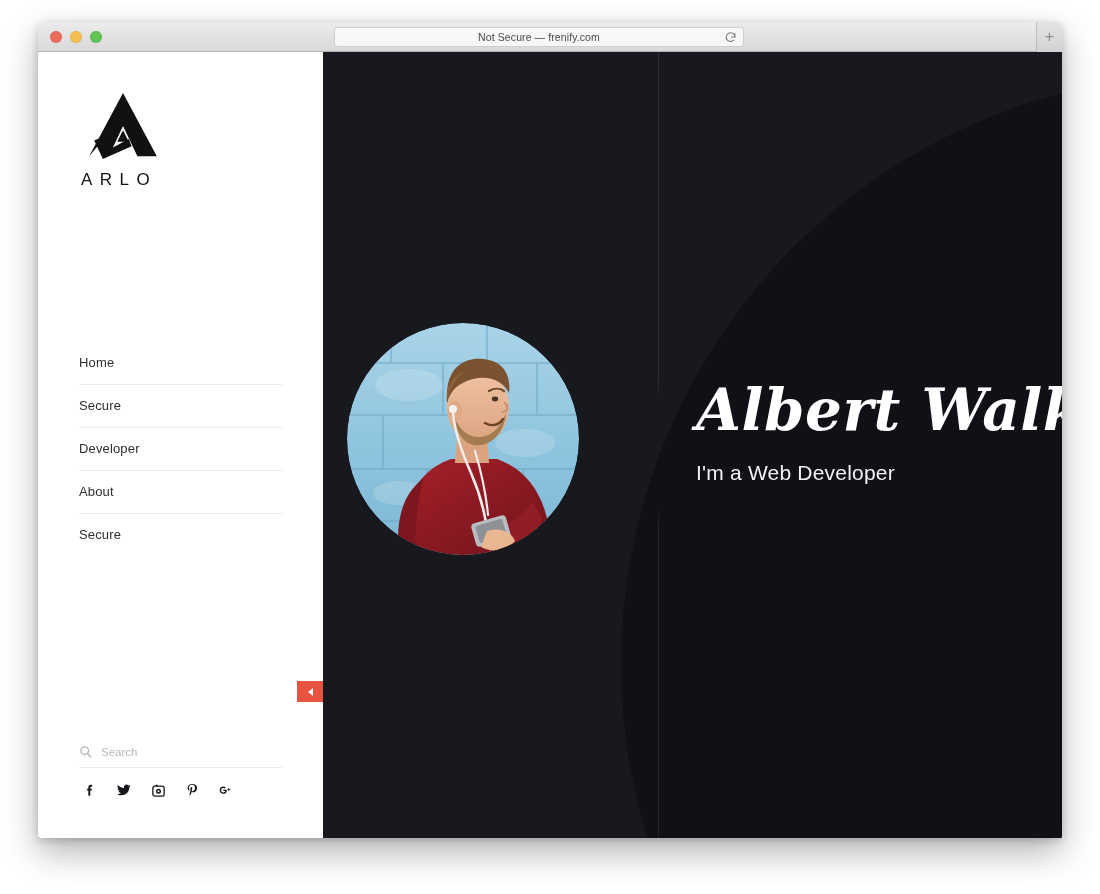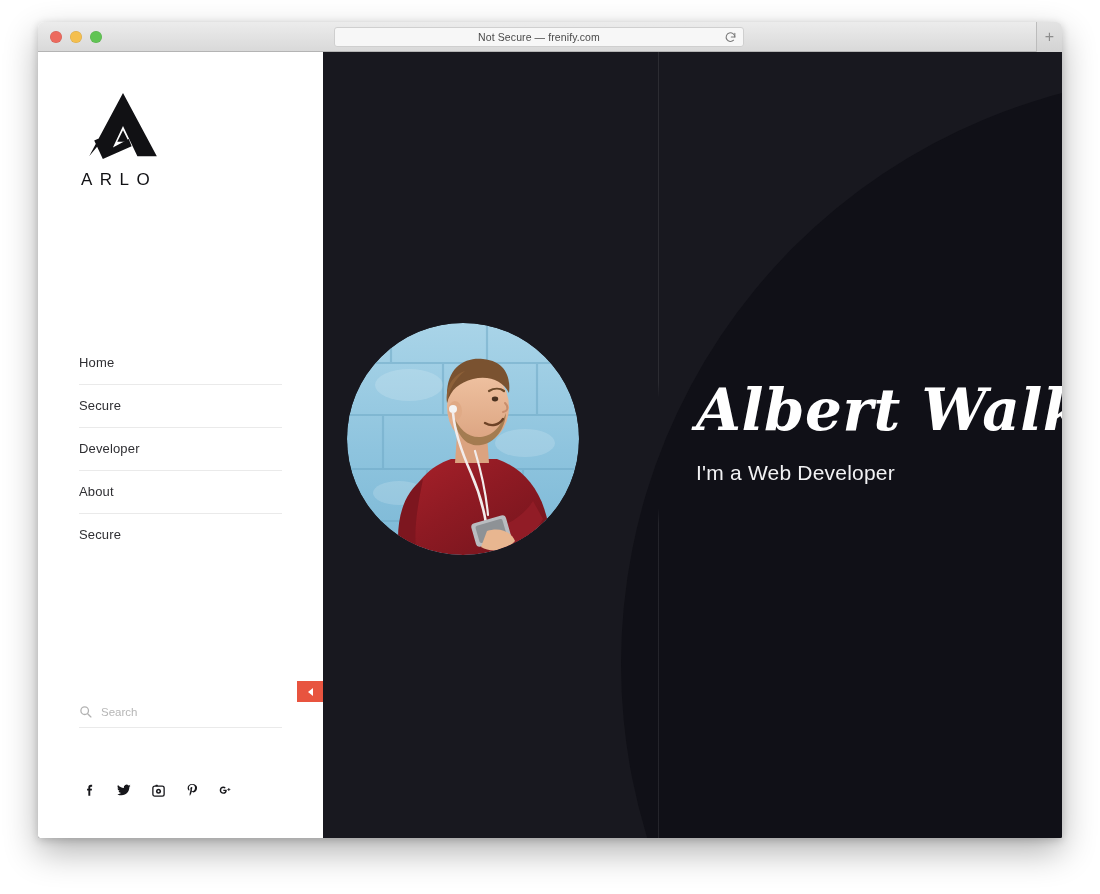--- a/index.html
+++ b/index.html
@@ -112,21 +112,21 @@
     font-size:13px;
     color:#2f2f33;
     letter-spacing:.15px;
     border-bottom:1px solid #eaeaea;
     cursor:pointer;
   }
   .nav-item.last{ border-bottom:none; }
 
   .search-row{
     position:absolute;
-    left:41px; top:653px;
+    left:41px; top:693px;
     width:203px;
     display:flex; align-items:center;
     gap:9px;
     padding-bottom:9px;
     border-bottom:1px solid #eaeaea;
   }
   .search-icon{ width:13px; height:13px; color:#b2b2b2; flex:0 0 auto; }
   .search-icon svg{ display:block; width:13px; height:13px; }
   .search-input{
     border:none; outline:none;

